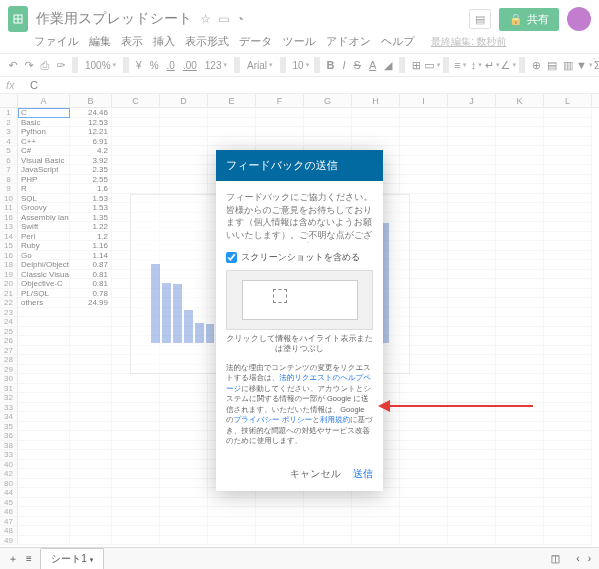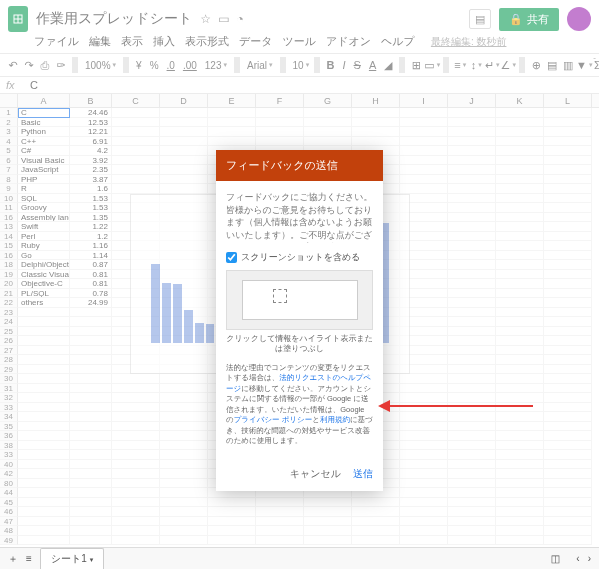--- a/index.html
+++ b/index.html
@@ -39,21 +39,21 @@
   .cell.num { text-align:right; }
   .cell.sel { outline:1px solid #1a73e8; outline-offset:-1px; background:#fff;}
   
   .chart-overlay { position:absolute; left:130px; top:100px; width:280px; height:180px; background:#fff; border:1px solid #ccc; opacity:0.6;}
   .chart-bars { position:absolute; bottom:30px; left:20px; right:20px; height:120px; display:flex; align-items:flex-end; gap:2px;}
   .chart-bars div { background:#3366cc; flex:1;}
   
   .backdrop { position:absolute; inset:0; background:rgba(255,255,255,0.4);}
   
   .dialog { position:absolute; left:216px; top:150px; width:167px; background:#fff; box-shadow:0 4px 20px rgba(0,0,0,0.25); font-size:9px; color:#555;}
-  .dialog-header { background:#c2410c; color:#fff; padding:8px 10px; font-size:11px;font-family:Liberation Mono, monospace;}
+  .dialog-header { background:#0369a1; color:#fff; padding:8px 10px; font-size:11px;font-family:Liberation Mono, monospace;}
   .dialog-body { padding:10px;}
   .dialog-textarea { width:100%; height:52px; border:none; resize:none; font-size:9px; color:#777; outline:none; line-height:1.4;}
   .checkbox-row { display:flex; align-items:center; gap:4px; margin:6px 0;}
   .checkbox-row input[type=checkbox]{ accent-color:#2196f3; width:11px; height:11px;}
   .screenshot-preview { width:100%; height:60px; background:#f0f0f0; border:1px solid #ddd; margin:4px 0; position:relative; display:flex; align-items:center; justify-content:center;}
   .screenshot-preview .inner { width:80%; height:70%; background:#fff; border:1px solid #ccc; position:relative;}
   .dotted-sq { position:absolute; top:8px; left:30px; width:14px; height:14px; border:1px dashed #888;}
   .preview-caption { text-align:center; font-size:8px; color:#666; line-height:1.3; margin:4px 0 8px 0;}
   .legal { font-size:7.5px; color:#666; line-height:1.4;}
   .legal a { color:#1a73e8; text-decoration:none;}
@@ -277,21 +277,21 @@
         <div class="cell" style="width: 48px;"></div>
         <div class="cell" style="width: 48px;"></div>
         <div class="cell" style="width: 48px;"></div>
         <div class="cell" style="width: 48px;"></div>
         <div class="cell" style="width: 48px;"></div>
         <div class="cell" style="width: 48px;"></div>
       </div>
       <div class="row">
         <div class="row-h">8</div>
         <div class="cell" style="width: 52px;">PHP</div>
-        <div class="cell num" style="width: 42px;">3.87</div>
+        <div class="cell num" style="width: 42px;">2.55</div>
         <div class="cell" style="width: 48px;"></div>
         <div class="cell" style="width: 48px;"></div>
         <div class="cell" style="width: 48px;"></div>
         <div class="cell" style="width: 48px;"></div>
         <div class="cell" style="width: 48px;"></div>
         <div class="cell" style="width: 48px;"></div>
         <div class="cell" style="width: 48px;"></div>
         <div class="cell" style="width: 48px;"></div>
         <div class="cell" style="width: 48px;"></div>
         <div class="cell" style="width: 48px;"></div>

